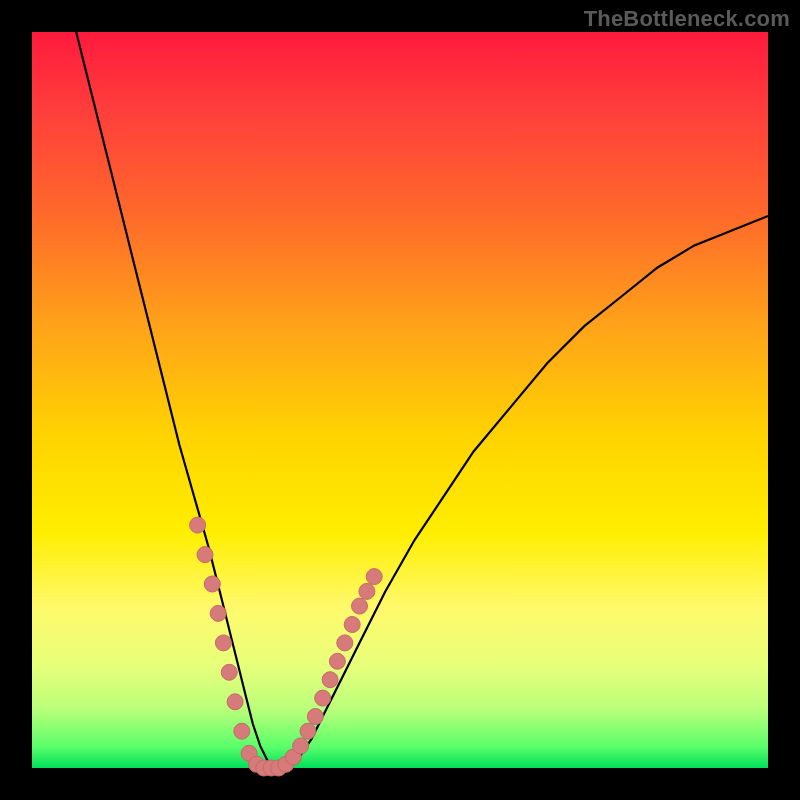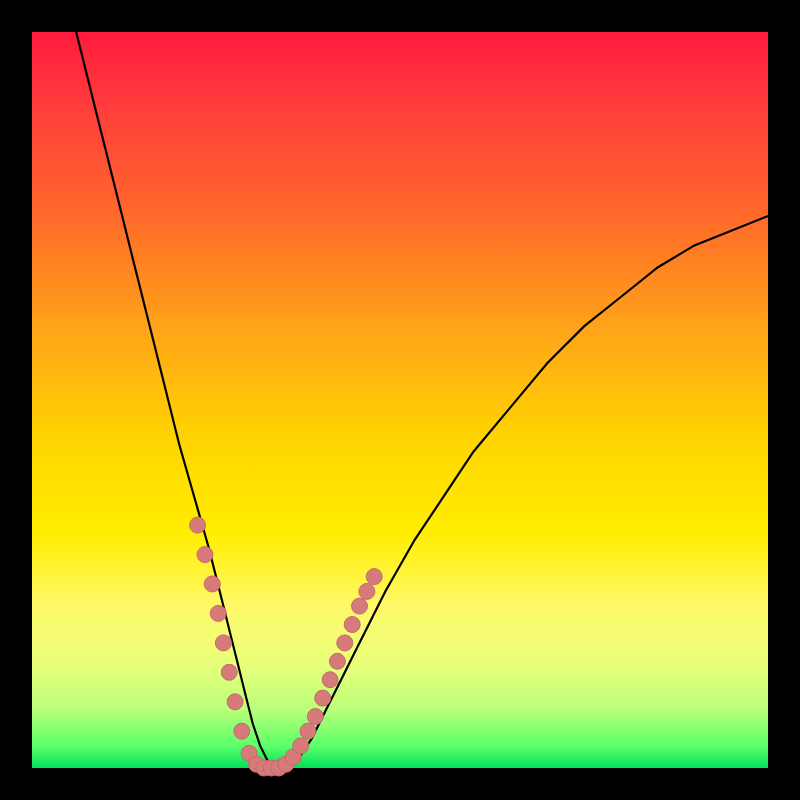--- a/index.html
+++ b/index.html
@@ -22,20 +22,21 @@
     font-weight:600;letter-spacing:.2px}
   svg.curve{position:absolute;left:32px;top:32px;width:736px;height:736px;overflow:visible}
   .curve-path{fill:none;stroke:#000;stroke-width:2.2}
   .dots circle{fill:#d67a7a;stroke:#c46a6a;stroke-width:1}
 </style>
 </head>
 <body>
 
 <div class="frame">
   <div class="plot-area"></div>
+  <div class="watermark">TheBottleneck.com</div>
   <svg class="curve" viewBox="0 0 736 736">
     <path class="curve-path" d="M44.2 0.0 L58.9 58.9 L73.6 117.8 L88.3 176.6 L103.0 235.5 L117.8 294.4 L132.5 353.3 L147.2 412.2 L161.9 463.7 L176.6 515.2 L184.0 544.6 L191.4 574.1 L198.7 603.5 L206.1 633.0 L213.4 662.4 L220.8 691.8 L228.2 713.9 L235.5 728.6 L242.9 736.0 L250.2 736.0 L265.0 728.6 L279.7 706.6 L294.4 677.1 L309.1 647.7 L323.8 618.2 L353.3 559.4 L382.7 507.8 L412.2 463.7 L441.6 419.5 L478.4 375.4 L515.2 331.2 L552.0 294.4 L588.8 265.0 L625.6 235.5 L662.4 213.4 L699.2 198.7 L736.0 184.0"></path>
     <g class="dots">
         <circle cx="165.6" cy="493.1" r="8"></circle>
         <circle cx="173.0" cy="522.6" r="8"></circle>
         <circle cx="180.3" cy="552.0" r="8"></circle>
         <circle cx="186.2" cy="581.4" r="8"></circle>
         <circle cx="191.4" cy="610.9" r="8"></circle>
         <circle cx="197.2" cy="640.3" r="8"></circle>
         <circle cx="203.1" cy="669.8" r="8"></circle>

